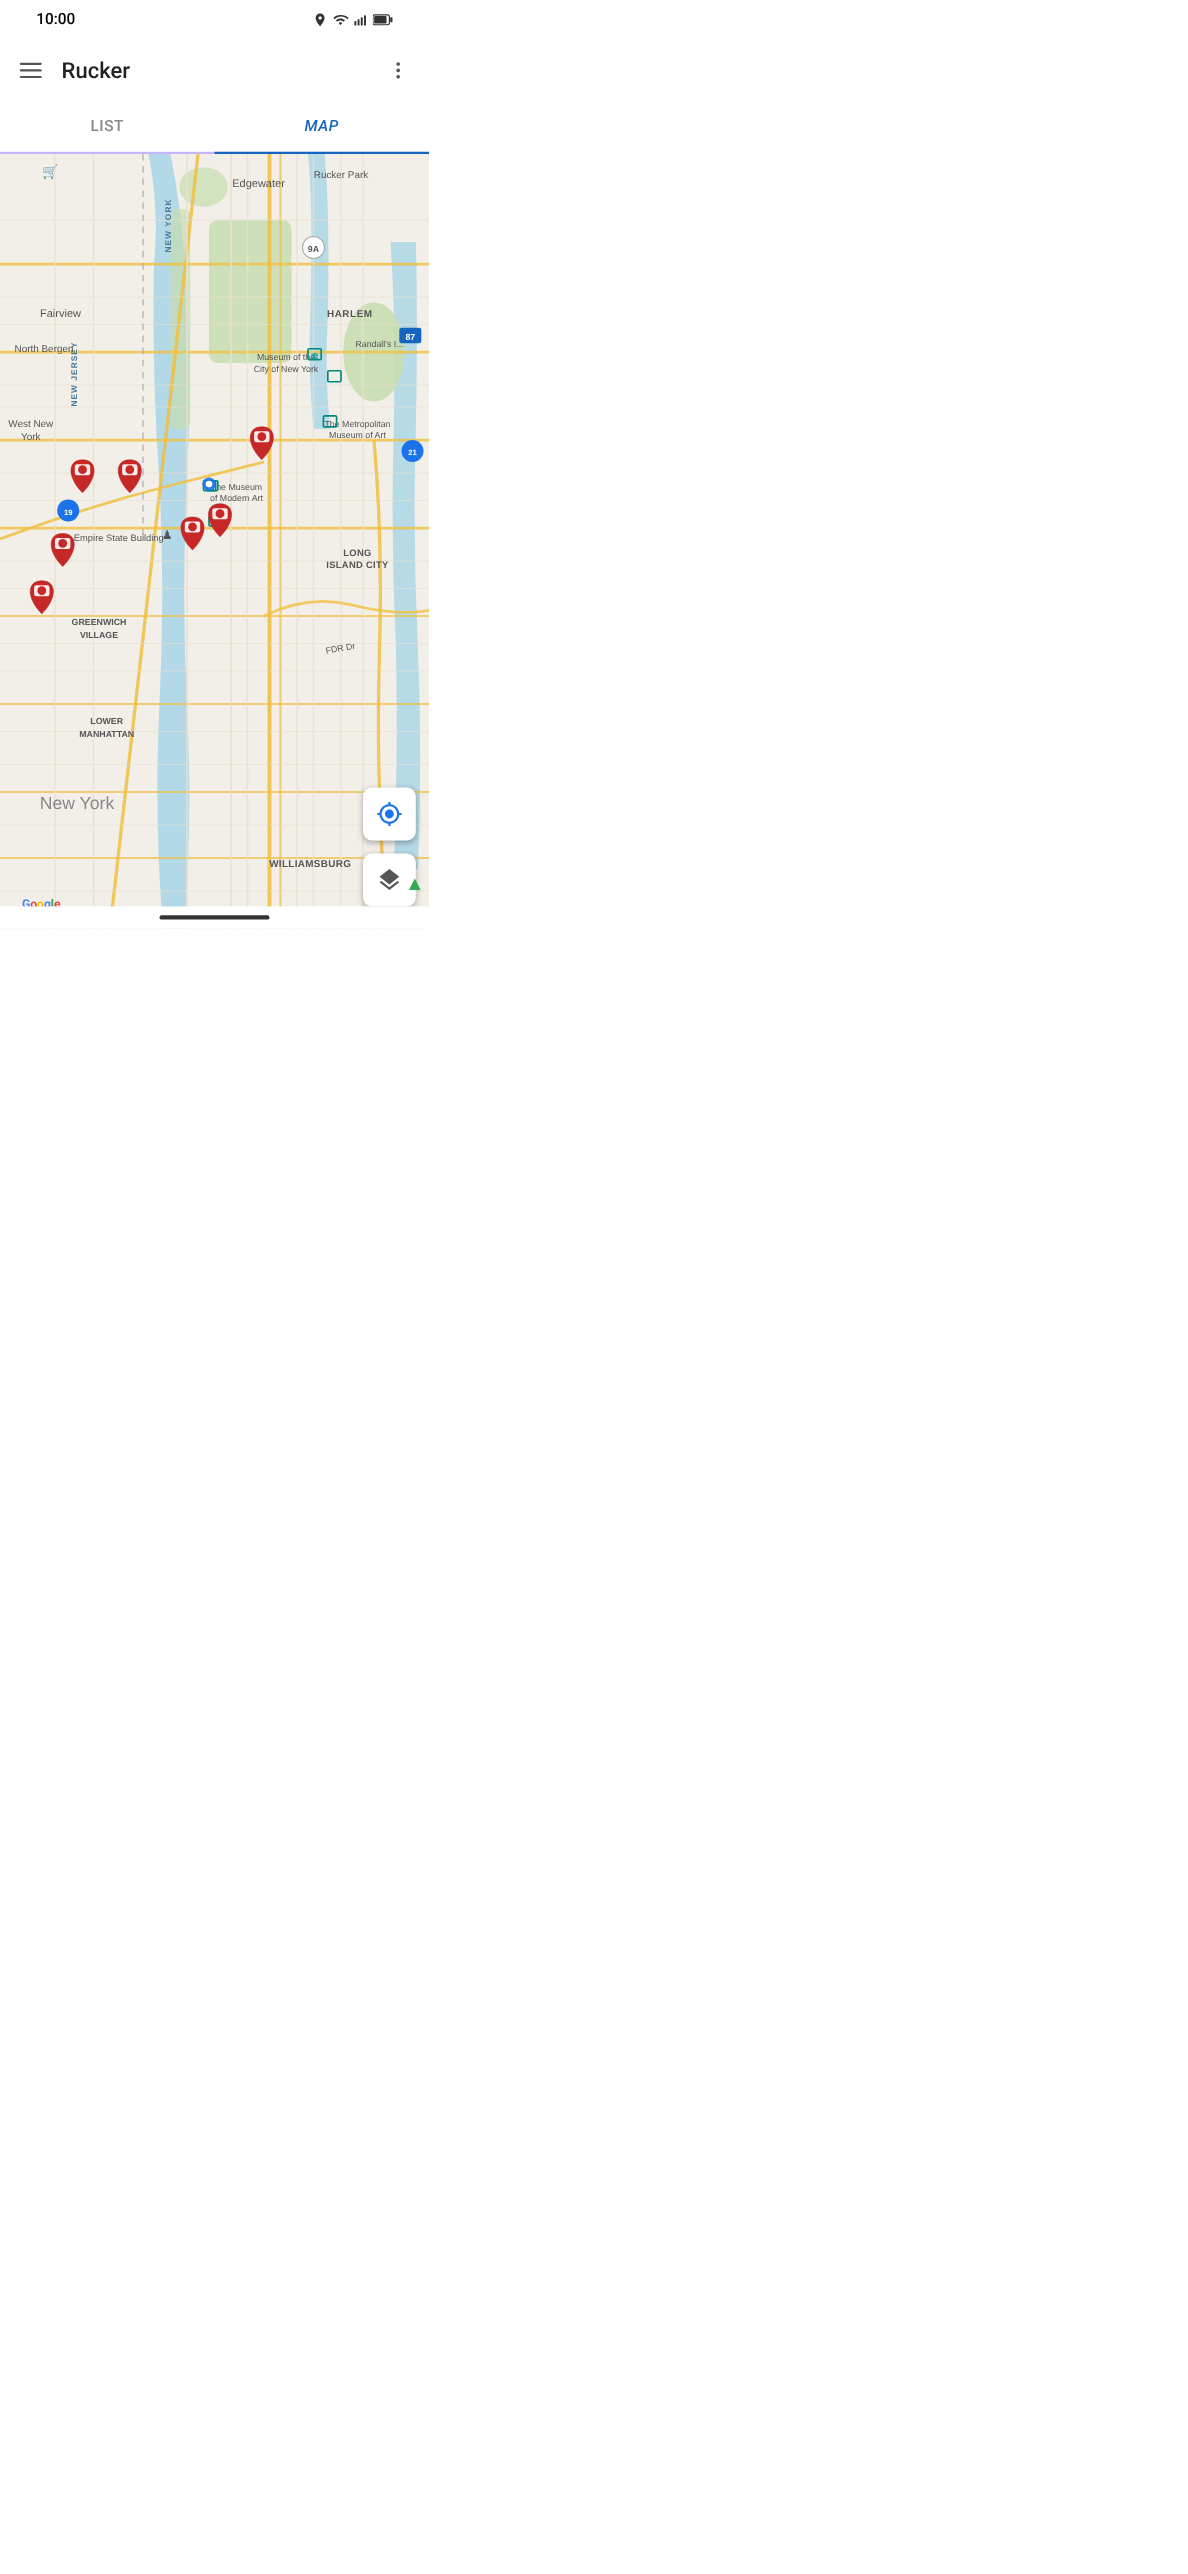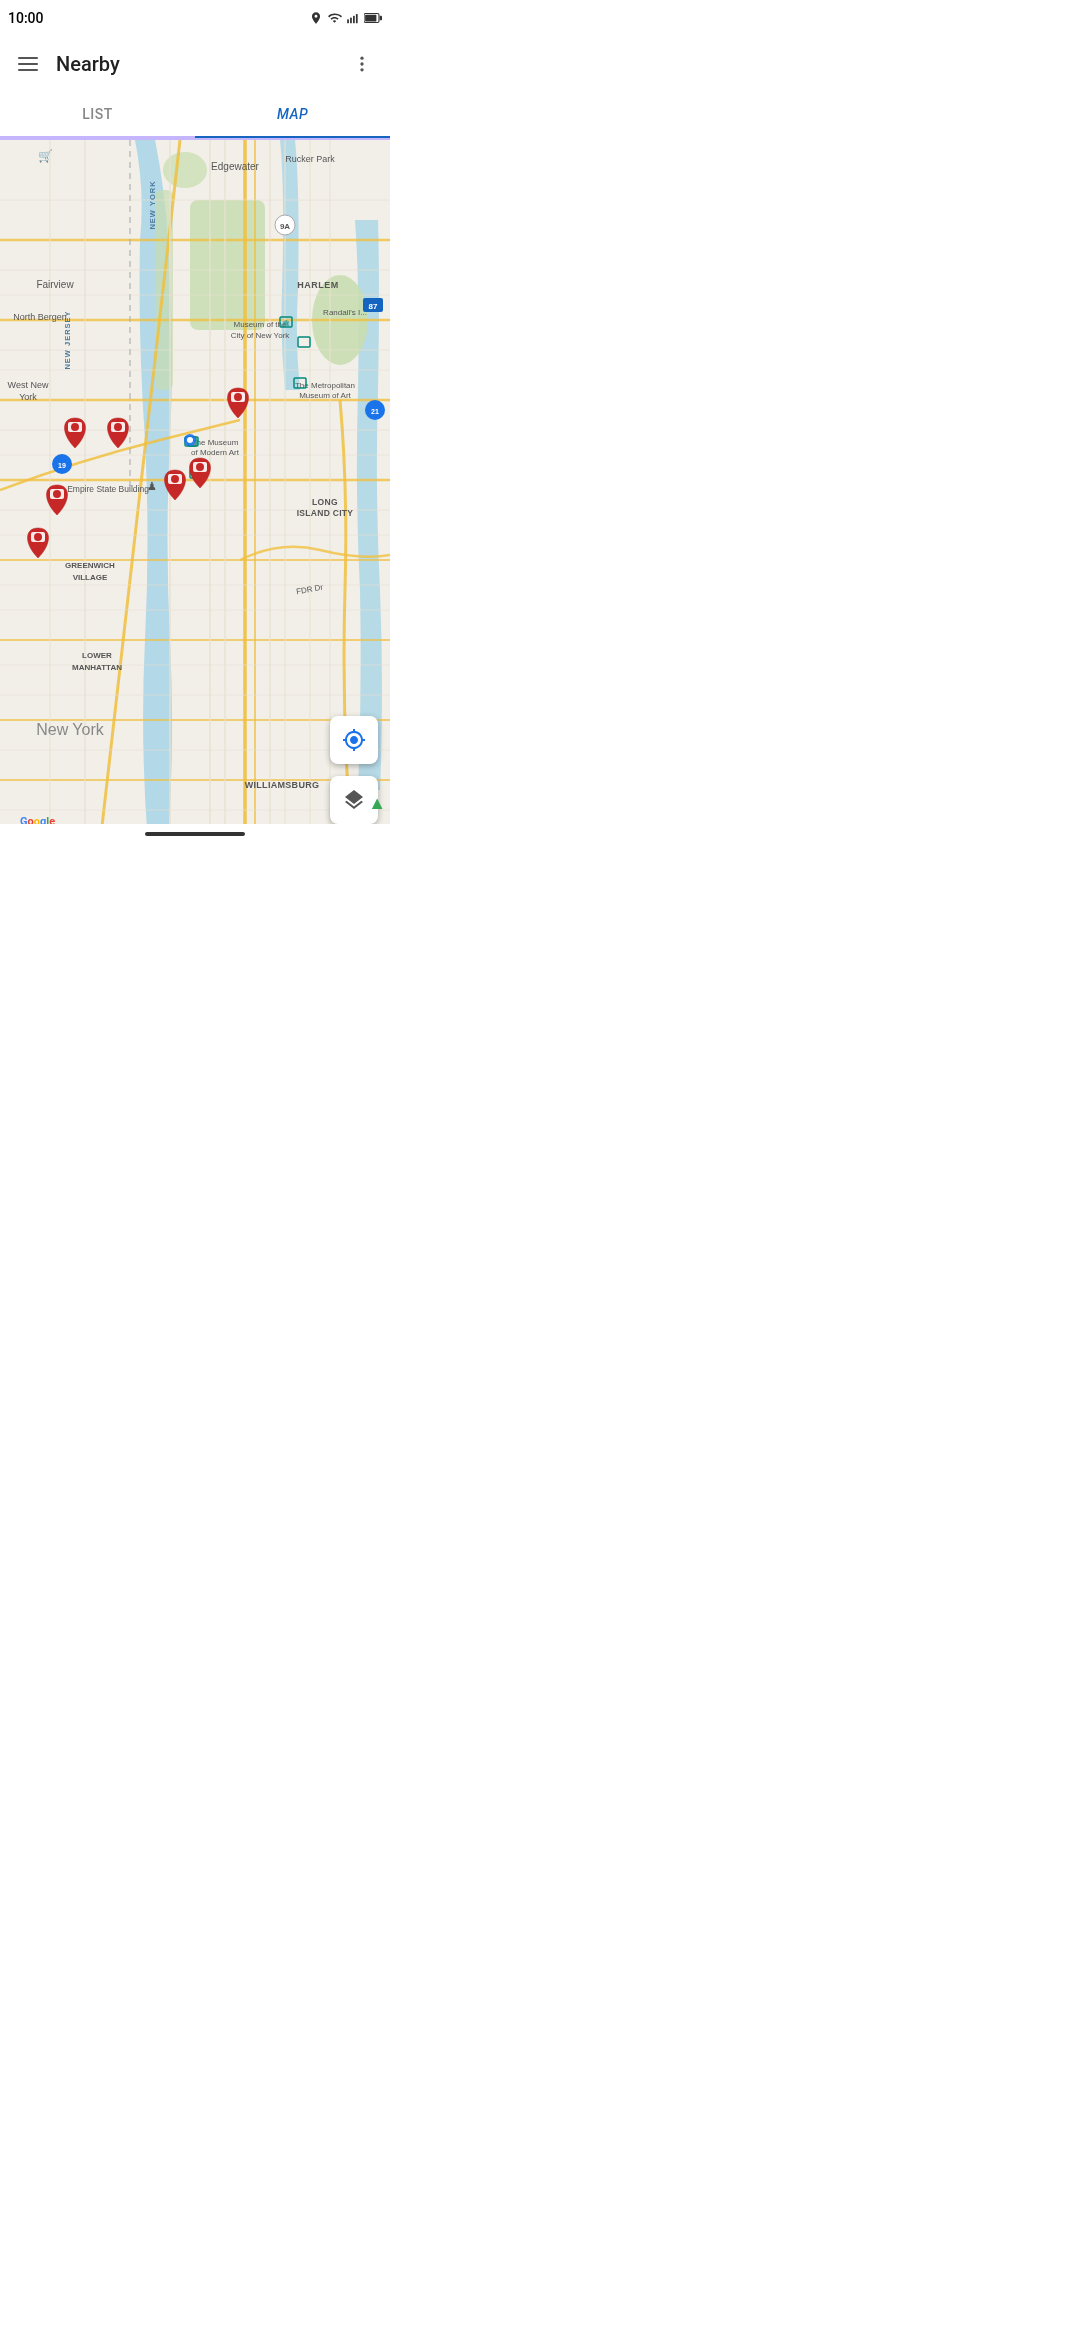--- a/index.html
+++ b/index.html
@@ -12,21 +12,21 @@
       background: #fff;
       overflow: hidden;
       position: relative;
     }
 
     
     .status-bar {
       display: flex;
       justify-content: space-between;
       align-items: center;
-      padding: 8px 8px;
+      padding: 8px 33px;
       height: 36px;
       background: #fff;
     }
     .status-time {
       font-size: 14px;
       font-weight: 500;
       color: #000;
     }
     .status-icons {
       display: flex;
@@ -82,21 +82,21 @@
       font-size: 20px;
       color: #555;
       letter-spacing: 1px;
     }
 
     
     .tabs {
       display: flex;
       height: 48px;
       background: #fff;
-      border-bottom: 4px solid #c4b5fd;
+      border-bottom: 2px solid #c4b5fd;
     }
     .tab {
       flex: 1;
       display: flex;
       align-items: center;
       justify-content: center;
       font-size: 14px;
       font-weight: 500;
       cursor: pointer;
       position: relative;
@@ -241,21 +241,21 @@
 </div>
 
 <div class="app-bar">
   <div class="menu-btn">
     <div class="menu-icon-lines">
       <span></span>
       <span></span>
       <span></span>
     </div>
   </div>
-  <span class="app-bar-title">Nearby</span>
+  <span class="app-bar-title">Rucker</span>
   <div class="overflow-btn">
     <svg width="20" height="20" viewBox="0 0 24 24" fill="#555">
       <circle cx="12" cy="5" r="2"></circle>
       <circle cx="12" cy="12" r="2"></circle>
       <circle cx="12" cy="19" r="2"></circle>
     </svg>
   </div>
 </div>
 
 <div class="tabs">

